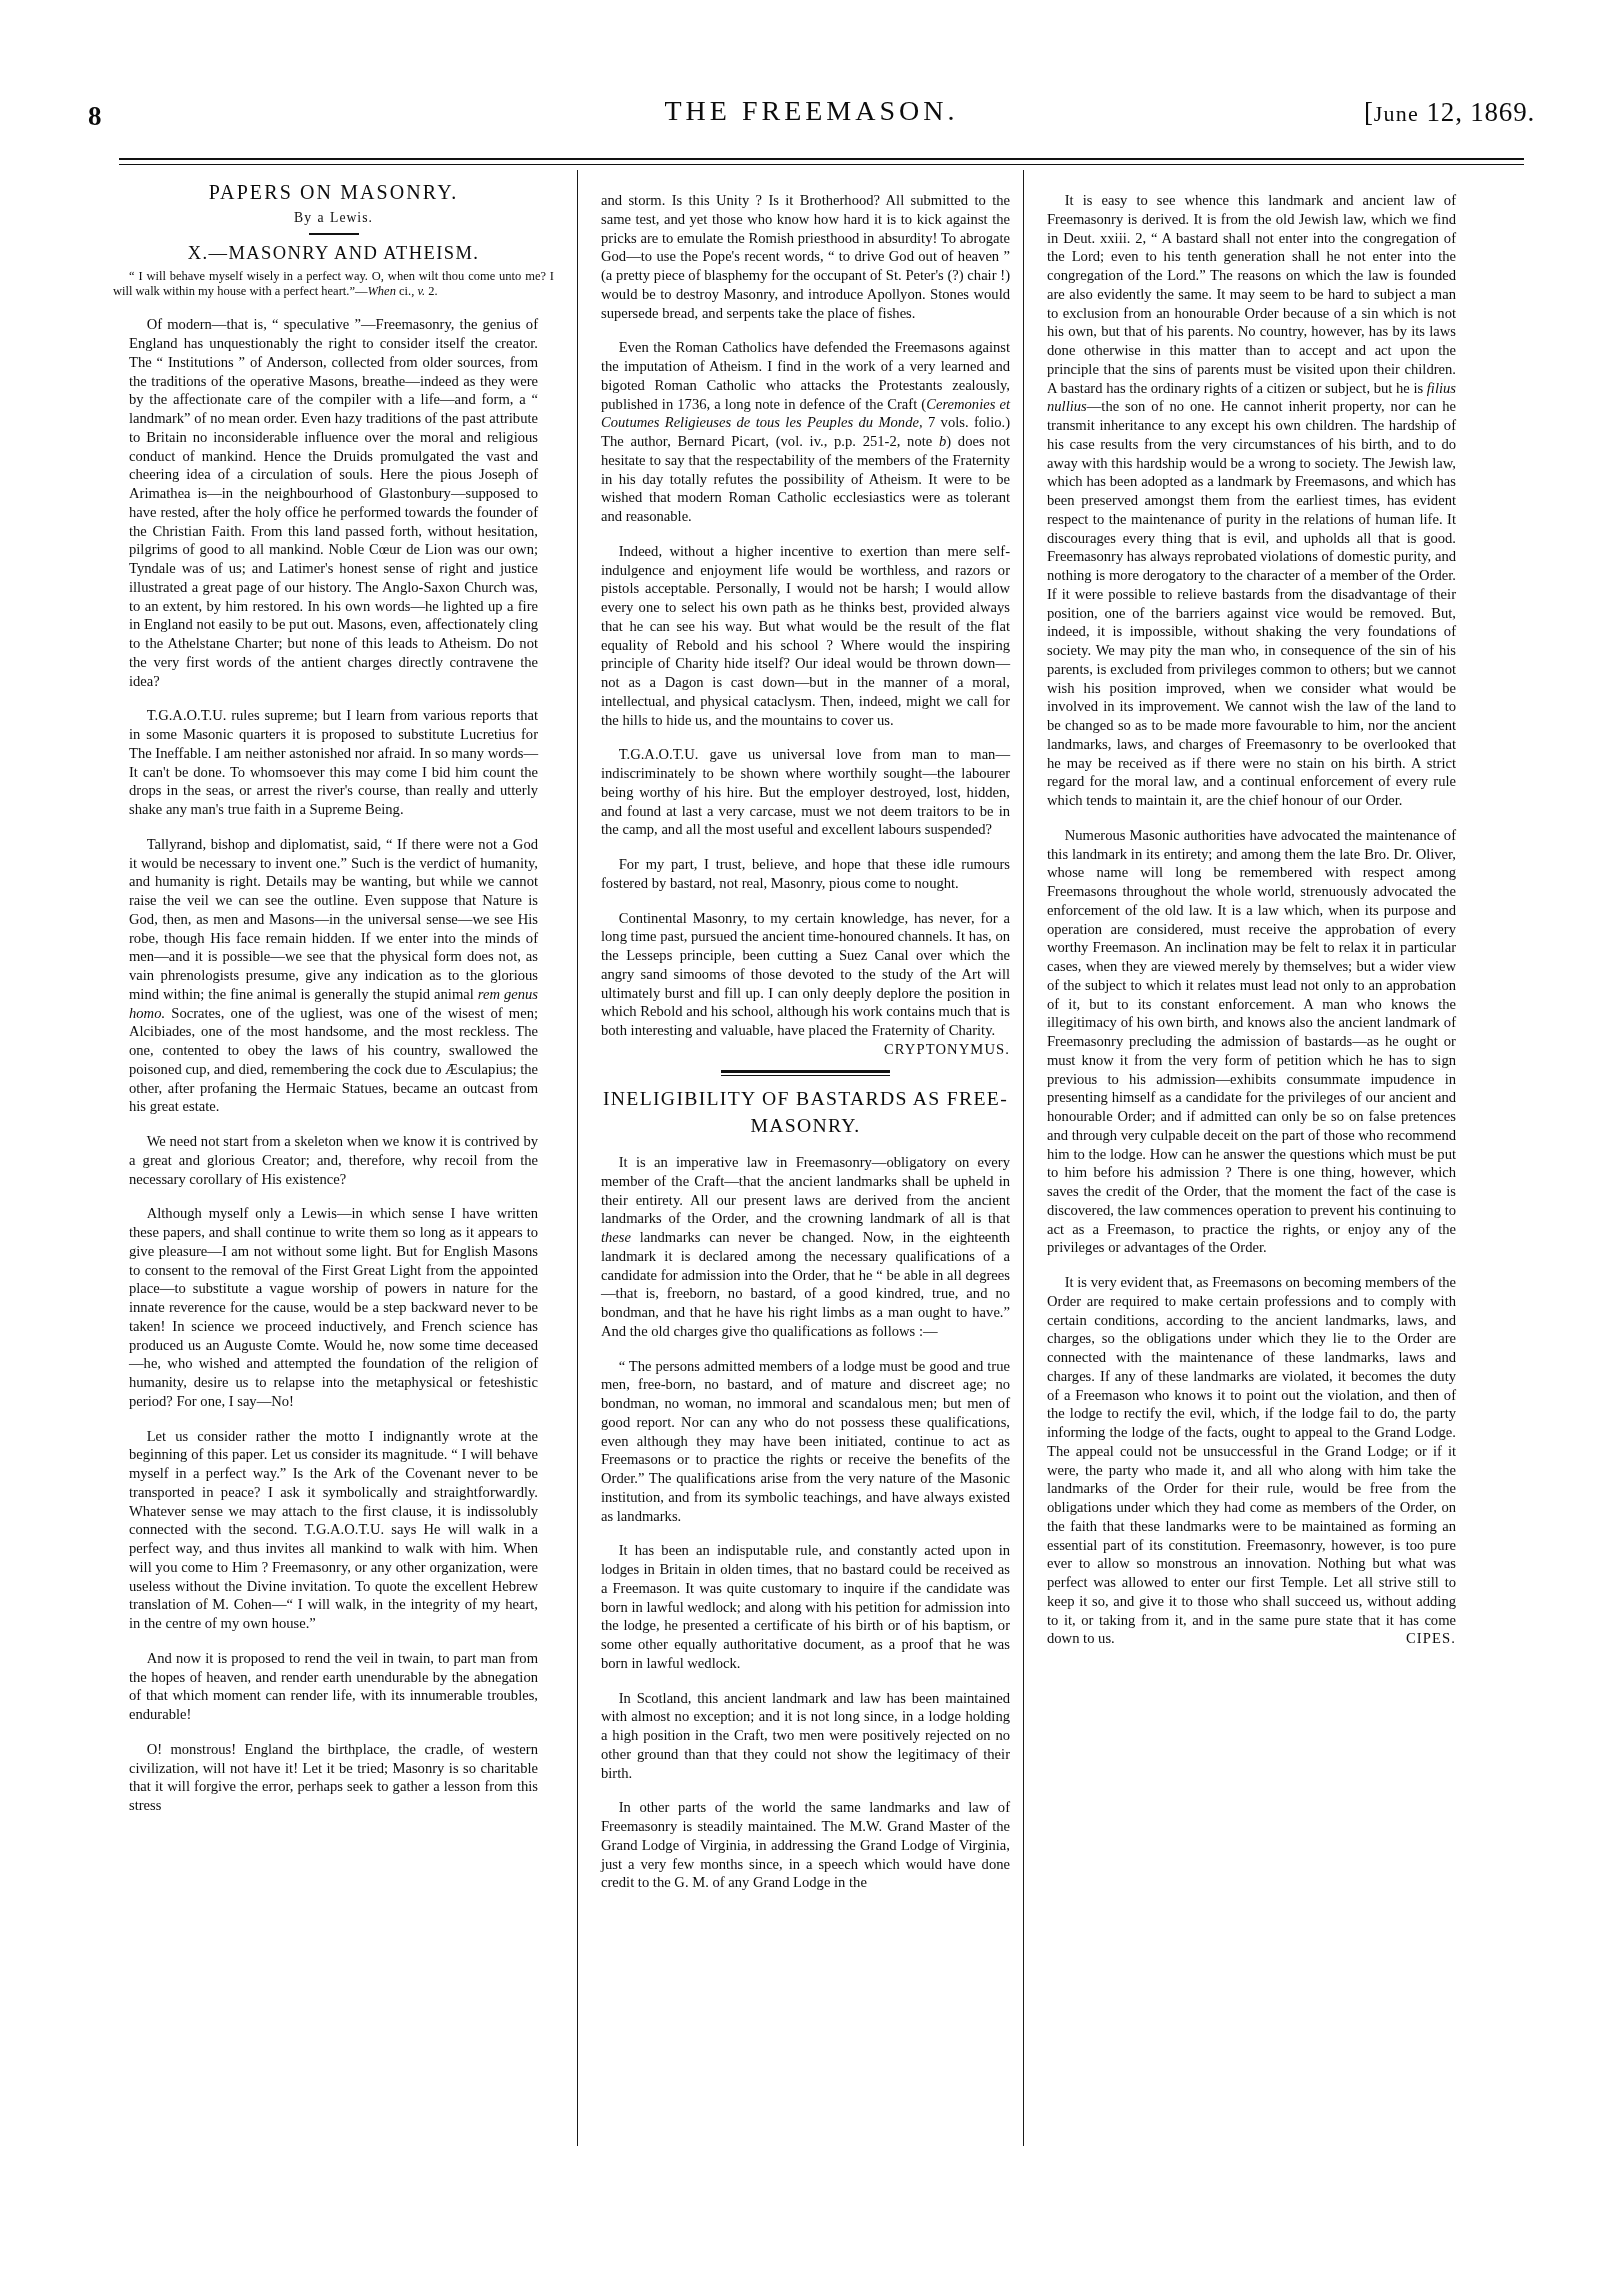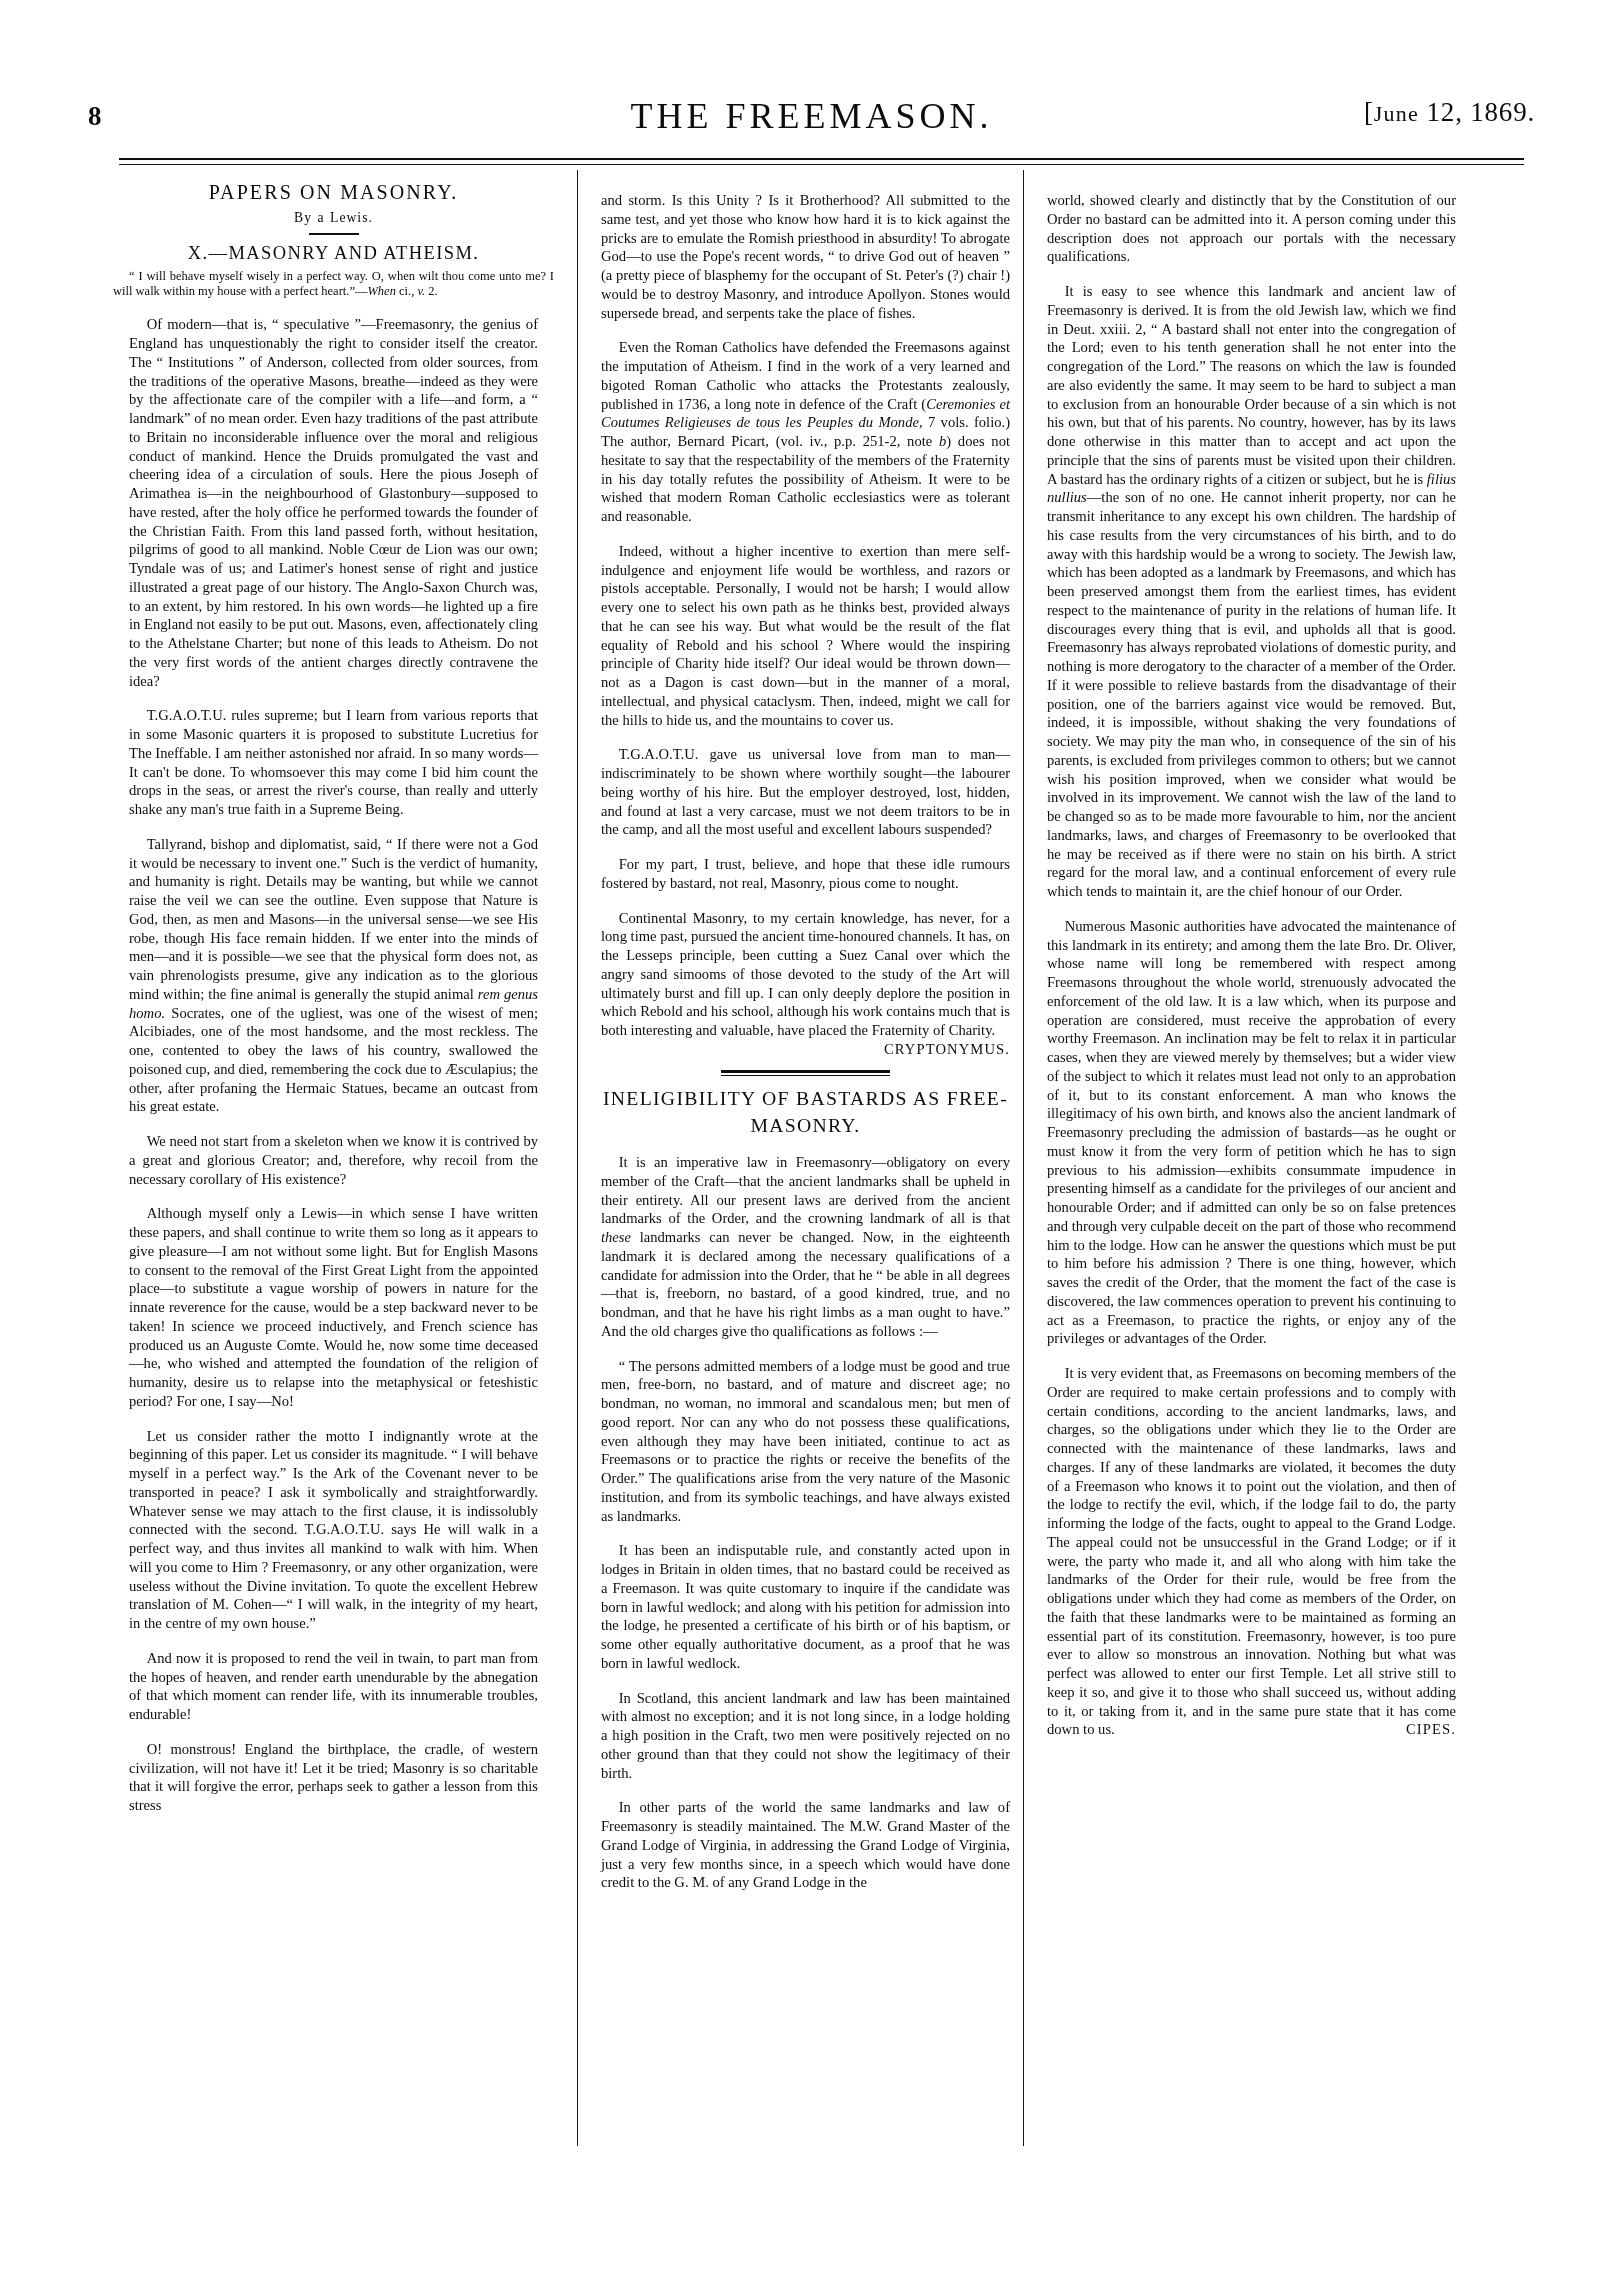--- a/index.html
+++ b/index.html
@@ -38,21 +38,21 @@
     font-size: 27px;
     font-weight: 700;
     letter-spacing: 0.4px;
   }
   .paper-title {
     position: absolute;
     left: 0;
     top: 0;
     width: 1447px;
     text-align: center;
-    font-size: 36px;
+    font-size: 28px;
     letter-spacing: 4px;
     font-weight: 400;
   }
   .issue-date {
     position: absolute;
     right: 0px;
     top: 1.6px;
     font-size: 27px;
     letter-spacing: 0.8px;
     white-space: nowrap;
@@ -230,21 +230,20 @@
 
     <p><span>It is an imperative law in Freemasonry—obligatory on every member of the Craft—that the ancient landmarks shall be upheld in their entirety.  All our present laws are derived from the ancient landmarks of the Order, and the crowning landmark of all is that </span><em>these</em><span> landmarks can never be changed.  Now, in the eighteenth landmark it is declared among the necessary qualifications of a candidate for admission into the Order, that he “ be able in all degrees—that is, freeborn, no bastard, of a good kindred, true, and no bondman, and that he have his right limbs as a man ought to have.”  And the old charges give tho qualifications as follows :—</span></p>
     <p>“ The persons admitted members of a lodge must be good and true men, free-born, no bastard, and of mature and discreet age; no bondman, no woman, no immoral and scandalous men; but men of good report.  Nor can any who do not possess these qualifications, even although they may have been initiated, continue to act as Freemasons or to practice the rights or receive the benefits of the Order.”  The qualifications arise from the very nature of the Masonic institution, and from its symbolic teachings, and have always existed as landmarks.</p>
     <p>It has been an indisputable rule, and constantly acted upon in lodges in Britain in olden times, that no bastard could be received as a Freemason.  It was quite customary to inquire if the candidate was born in lawful wedlock; and along with his petition for admission into the lodge, he presented a certificate of his birth or of his baptism, or some other equally authoritative document, as a proof that he was born in lawful wedlock.</p>
     <p>In Scotland, this ancient landmark and law has been maintained with almost no exception; and it is not long since, in a lodge holding a high position in the Craft, two men were positively rejected on no other ground than that they could not show the legitimacy of their birth.</p>
     <p>In other parts of the world the same landmarks and law of Freemasonry is steadily maintained.  The M.W. Grand Master of the Grand Lodge of Virginia, in addressing the Grand Lodge of Virginia, just a very few months since, in a speech which would have done credit to the G. M. of any Grand Lodge in the</p>
   </div>
 
   <div class="column c3">
 
-    <p class="noindent">world, showed clearly and distinctly that by the Constitution of our Order no bastard can be admitted into it.  A person coming under this description does not approach our portals with the necessary qualifications.</p>
     <p><span>It is easy to see whence this landmark and ancient law of Freemasonry is derived.  It is from the old Jewish law, which we find in Deut. xxiii. 2, “ A bastard shall not enter into the congregation of the Lord; even to his tenth generation shall he not enter into the congregation of the Lord.”  The reasons on which the law is founded are also evidently the same.  It may seem to be hard to subject a man to exclusion from an honourable Order because of a sin which is not his own, but that of his parents.  No country, however, has by its laws done otherwise in this matter than to accept and act upon the principle that the sins of parents must be visited upon their children.  A bastard has the ordinary rights of a citizen or subject, but he is </span><em>filius nullius</em><span>—the son of no one.  He cannot inherit property, nor can he transmit inheritance to any except his own children.  The hardship of his case results from the very circumstances of his birth, and to do away with this hardship would be a wrong to society.  The Jewish law, which has been adopted as a landmark by Freemasons, and which has been preserved amongst them from the earliest times, has evident respect to the maintenance of purity in the relations of human life.  It discourages every thing that is evil, and upholds all that is good.  Freemasonry has always reprobated violations of domestic purity, and nothing is more derogatory to the character of a member of the Order.  If it were possible to relieve bastards from the disadvantage of their position, one of the barriers against vice would be removed.  But, indeed, it is impossible, without shaking the very foundations of society.  We may pity the man who, in consequence of the sin of his parents, is excluded from privileges common to others; but we cannot wish his position improved, when we consider what would be involved in its improvement.  We cannot wish the law of the land to be changed so as to be made more favourable to him, nor the ancient landmarks, laws, and charges of Freemasonry to be overlooked that he may be received as if there were no stain on his birth.  A strict regard for the moral law, and a continual enforcement of every rule which tends to maintain it, are the chief honour of our Order.</span></p>
     <p>Numerous Masonic authorities have advocated the maintenance of this landmark in its entirety; and among them the late Bro. Dr. Oliver, whose name will long be remembered with respect among Freemasons throughout the whole world, strenuously advocated the enforcement of the old law.  It is a law which, when its purpose and operation are considered, must receive the approbation of every worthy Freemason.  An inclination may be felt to relax it in particular cases, when they are viewed merely by themselves; but a wider view of the subject to which it relates must lead not only to an approbation of it, but to its constant enforcement.  A man who knows the illegitimacy of his own birth, and knows also the ancient landmark of Freemasonry precluding the admission of bastards—as he ought or must know it from the very form of petition which he has to sign previous to his admission—exhibits consummate impudence in presenting himself as a candidate for the privileges of our ancient and honourable Order; and if admitted can only be so on false pretences and through very culpable deceit on the part of those who recommend him to the lodge.  How can he answer the questions which must be put to him before his admission ?  There is one thing, however, which saves the credit of the Order, that the moment the fact of the case is discovered, the law commences operation to prevent his continuing to act as a Freemason, to practice the rights, or enjoy any of the privileges or advantages of the Order.</p>
     <p><span>It is very evident that, as Freemasons on becoming members of the Order are required to make certain professions and to comply with certain conditions, according to the ancient landmarks, laws, and charges, so the obligations under which they lie to the Order are connected with the maintenance of these landmarks, laws and charges.  If any of these landmarks are violated, it becomes the duty of a Freemason who knows it to point out the violation, and then of the lodge to rectify the evil, which, if the lodge fail to do, the party informing the lodge of the facts, ought to appeal to the Grand Lodge.  The appeal could not be unsuccessful in the Grand Lodge; or if it were, the party who made it, and all who along with him take the landmarks of the Order for their rule, would be free from the obligations under which they had come as members of the Order, on the faith that these landmarks were to be maintained as forming an essential part of its constitution.  Freemasonry, however, is too pure ever to allow so monstrous an innovation.  Nothing but what was perfect was allowed to enter our first Temple.  Let all strive still to keep it so, and give it to those who shall succeed us, without adding to it, or taking from it, and in the same pure state that it has come down to us.</span><span class="sig-inline">CIPES.</span></p>
     <div class="clear"></div>
   </div>
 
 </div>
 
 
 </body></html>

